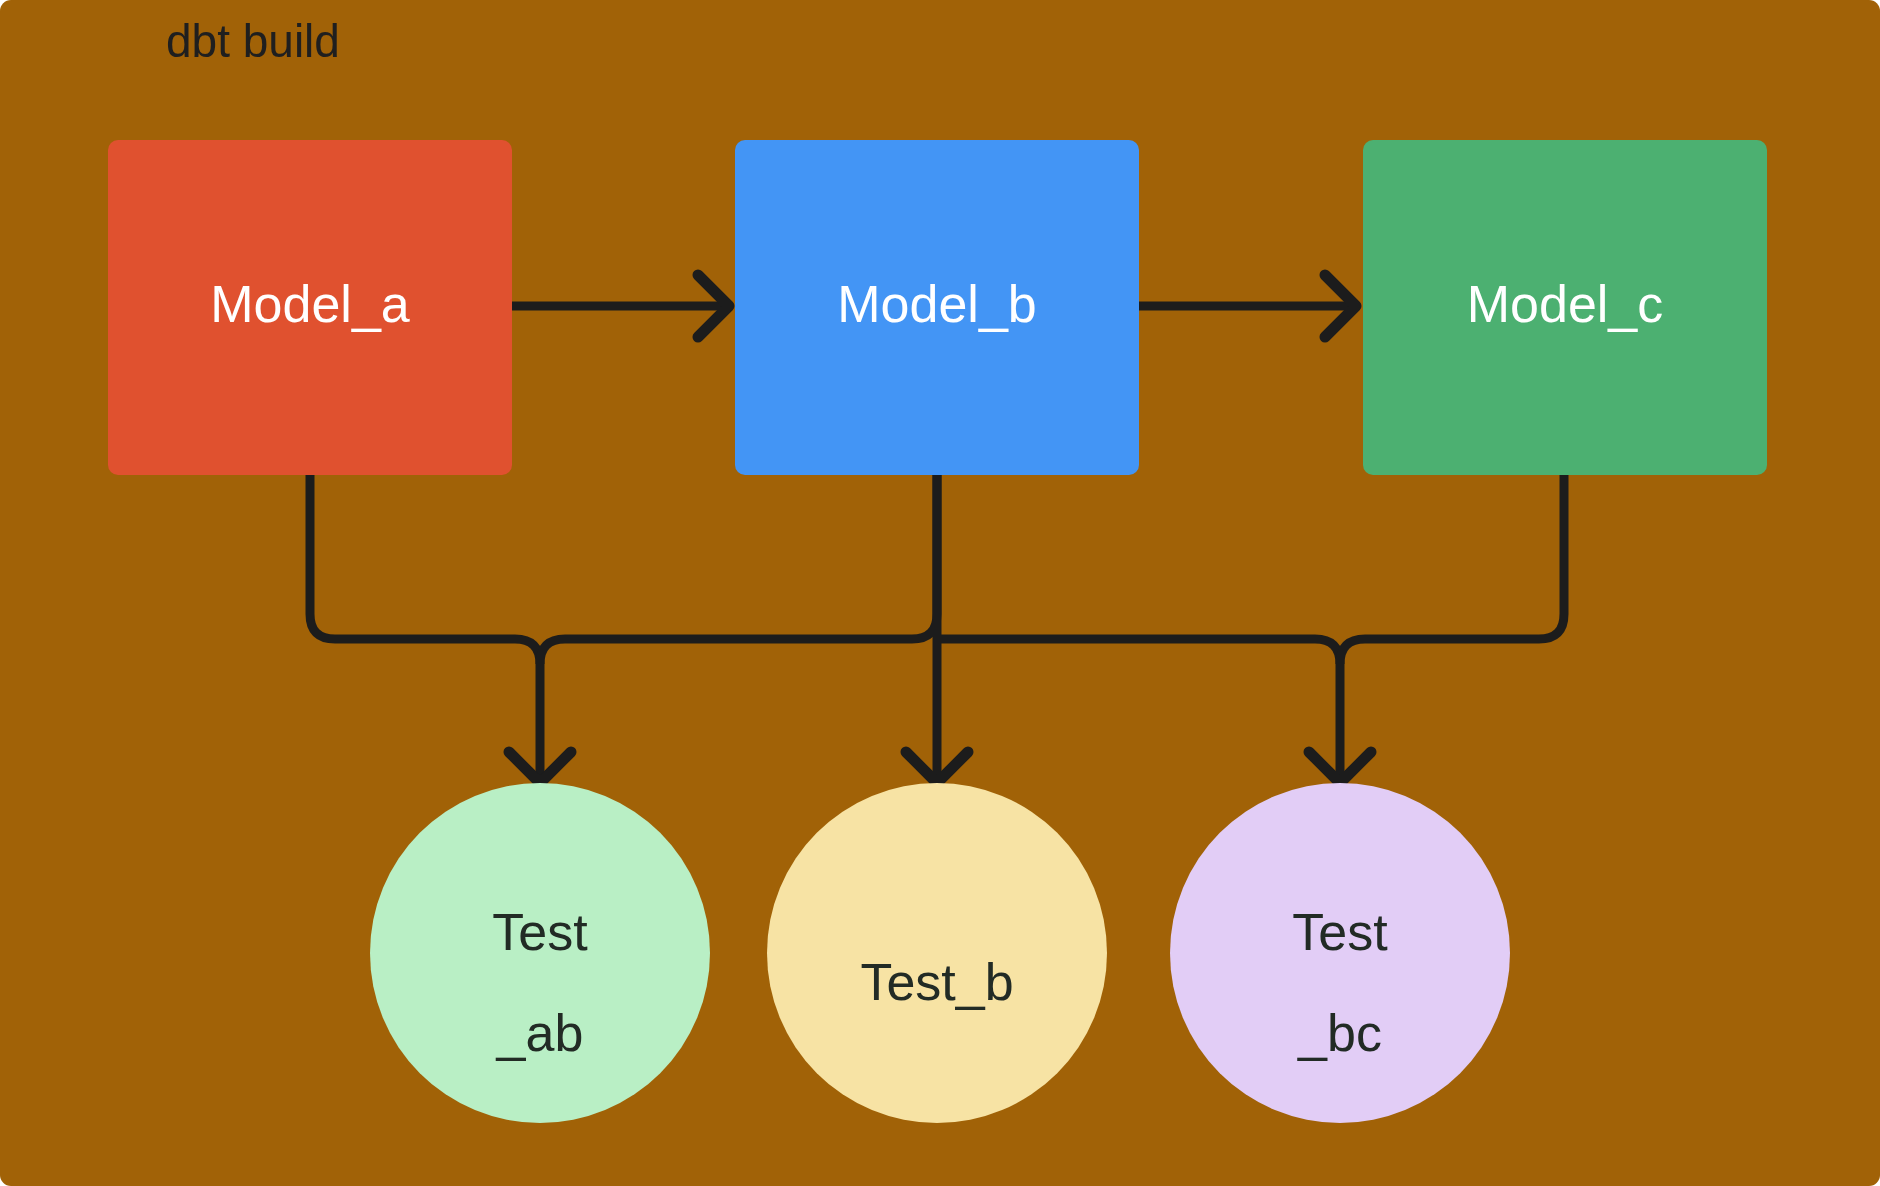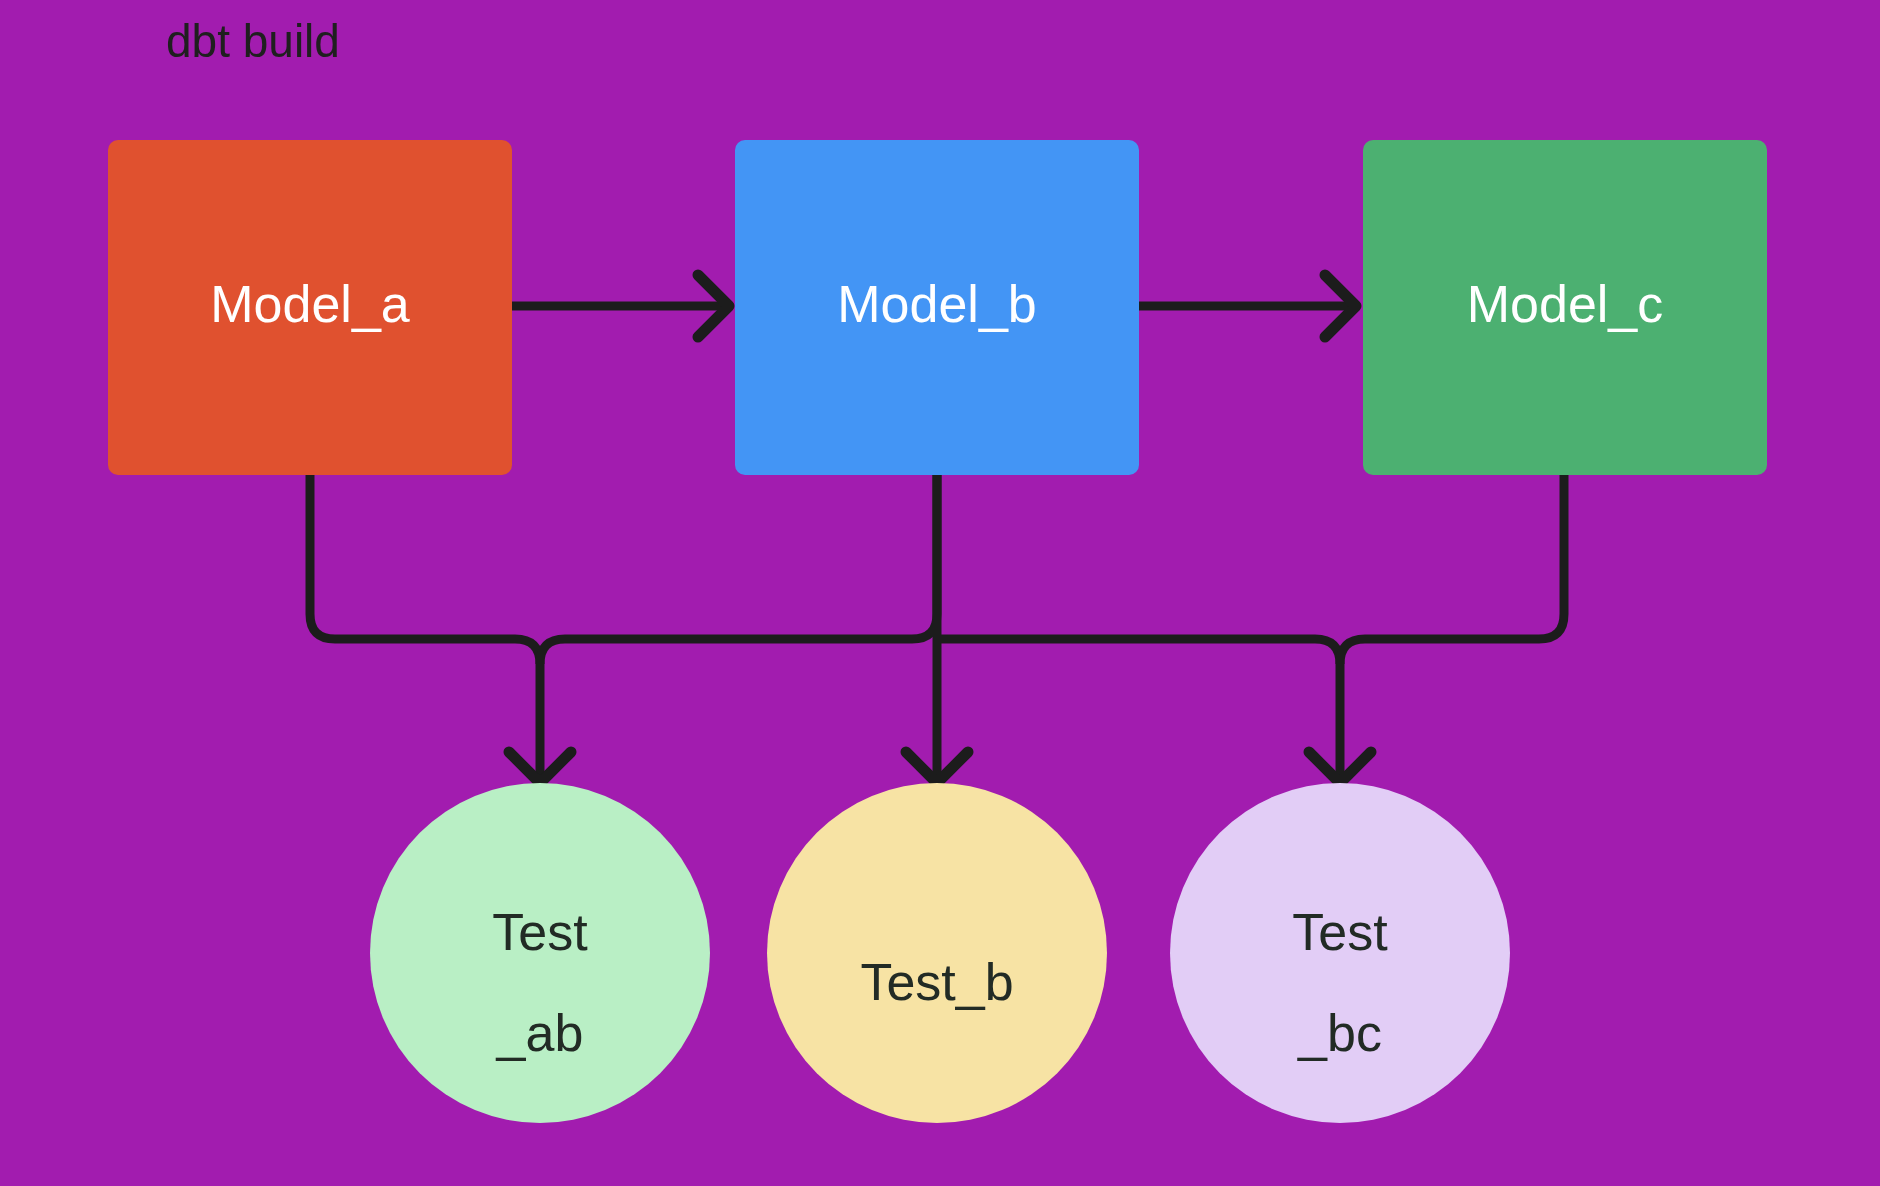--- a/index.html
+++ b/index.html
@@ -8,22 +8,23 @@
     padding: 0;
     background: #ffffff;
   }
   body {
     font-family: "Liberation Sans", sans-serif;
   }
   #canvas {
     position: relative;
     width: 1880px;
     height: 1186px;
-    background: #a21caf;
+    background: #a16207;
     overflow: hidden;
+    border-radius: 11px;
   }
   #diagram-svg {
     position: absolute;
     top: 0;
     left: 0;
     width: 1880px;
     height: 1186px;
   }
   .title-text {
     font-family: "Liberation Sans", sans-serif;

